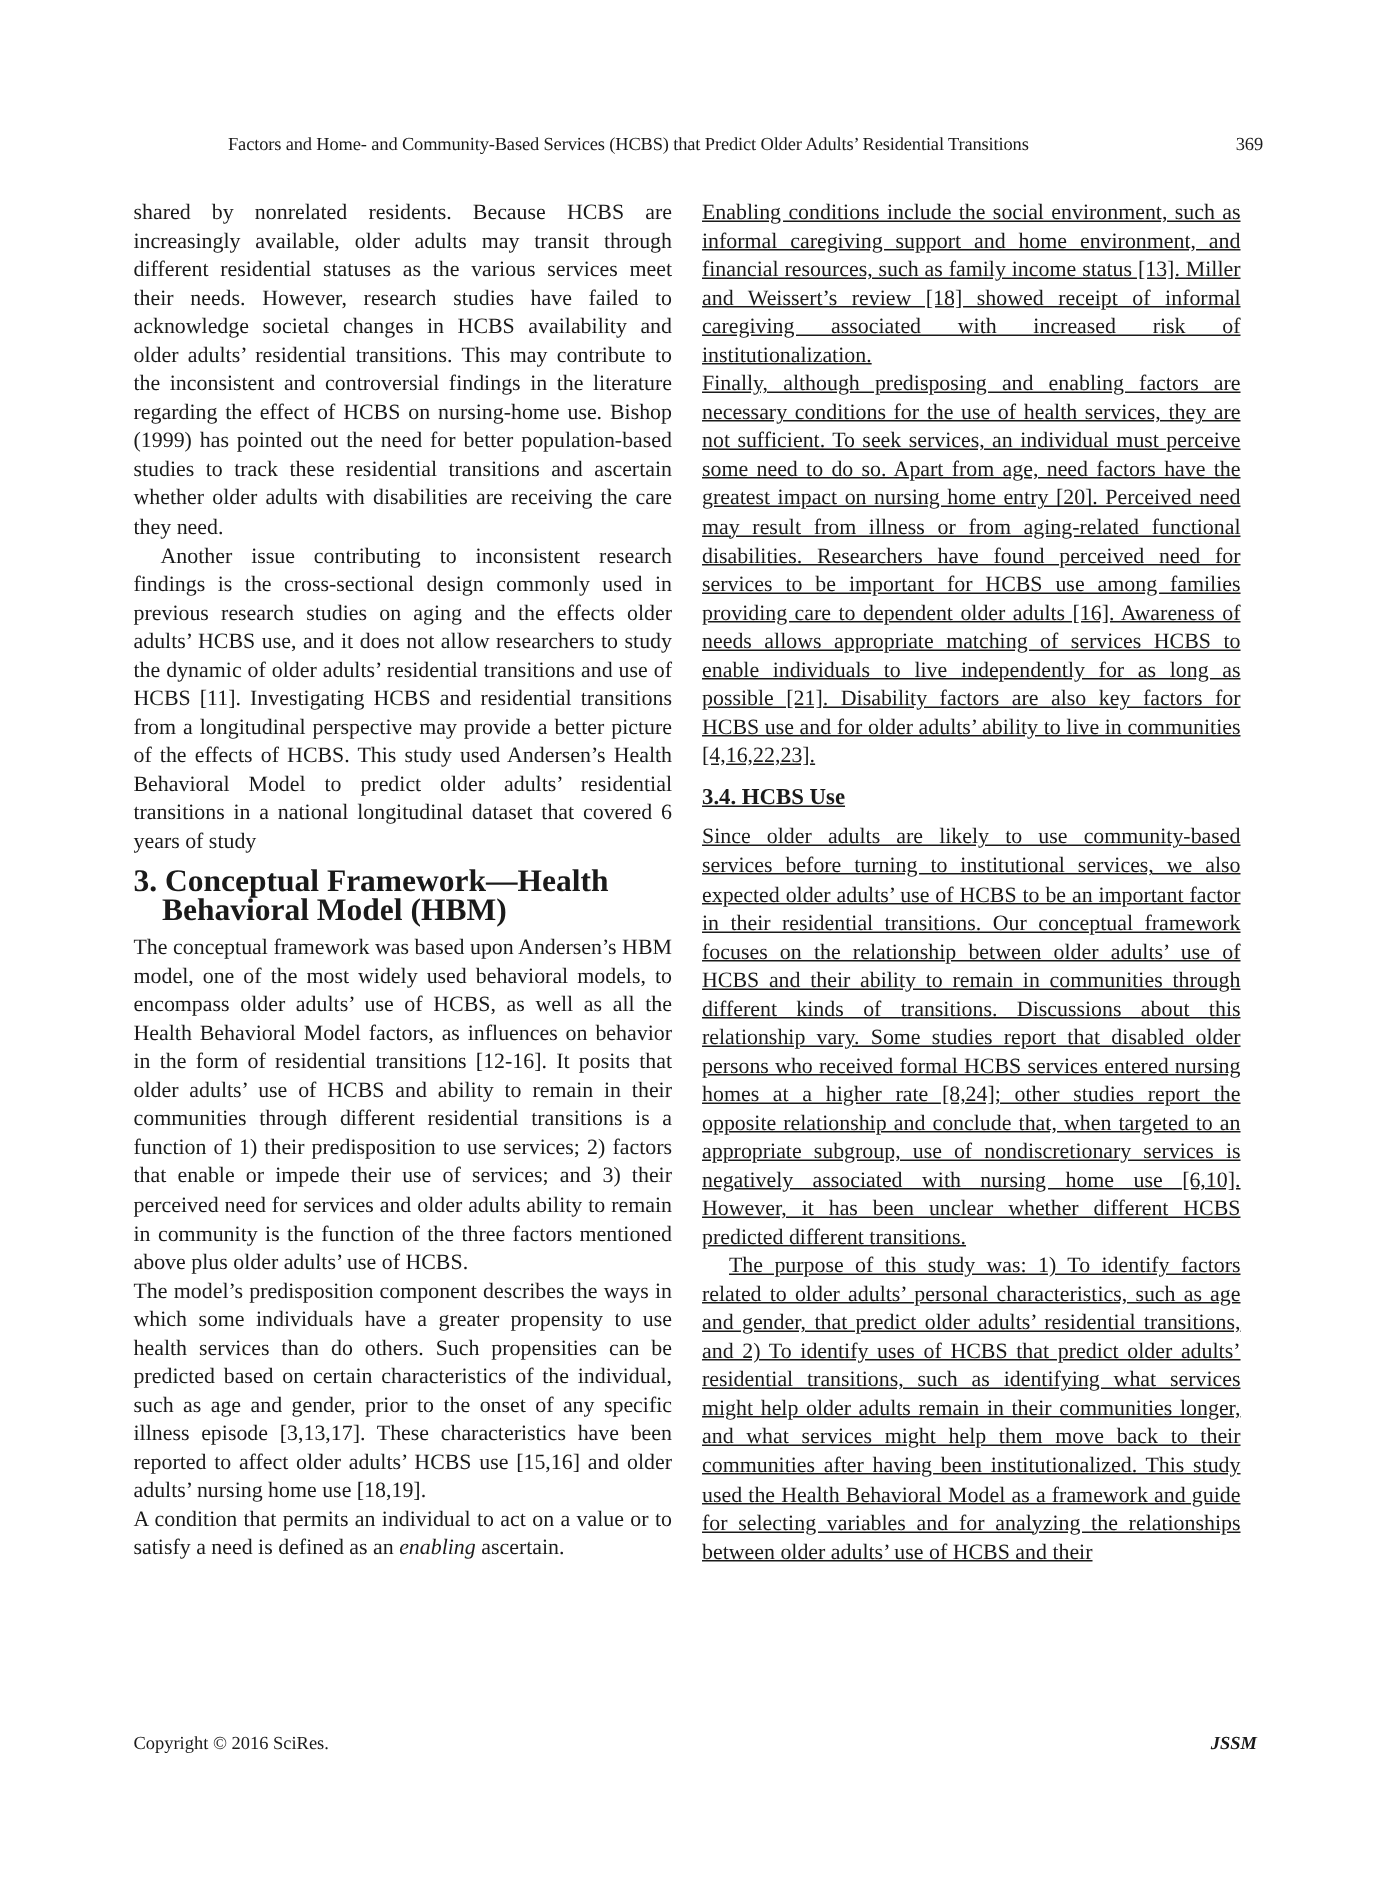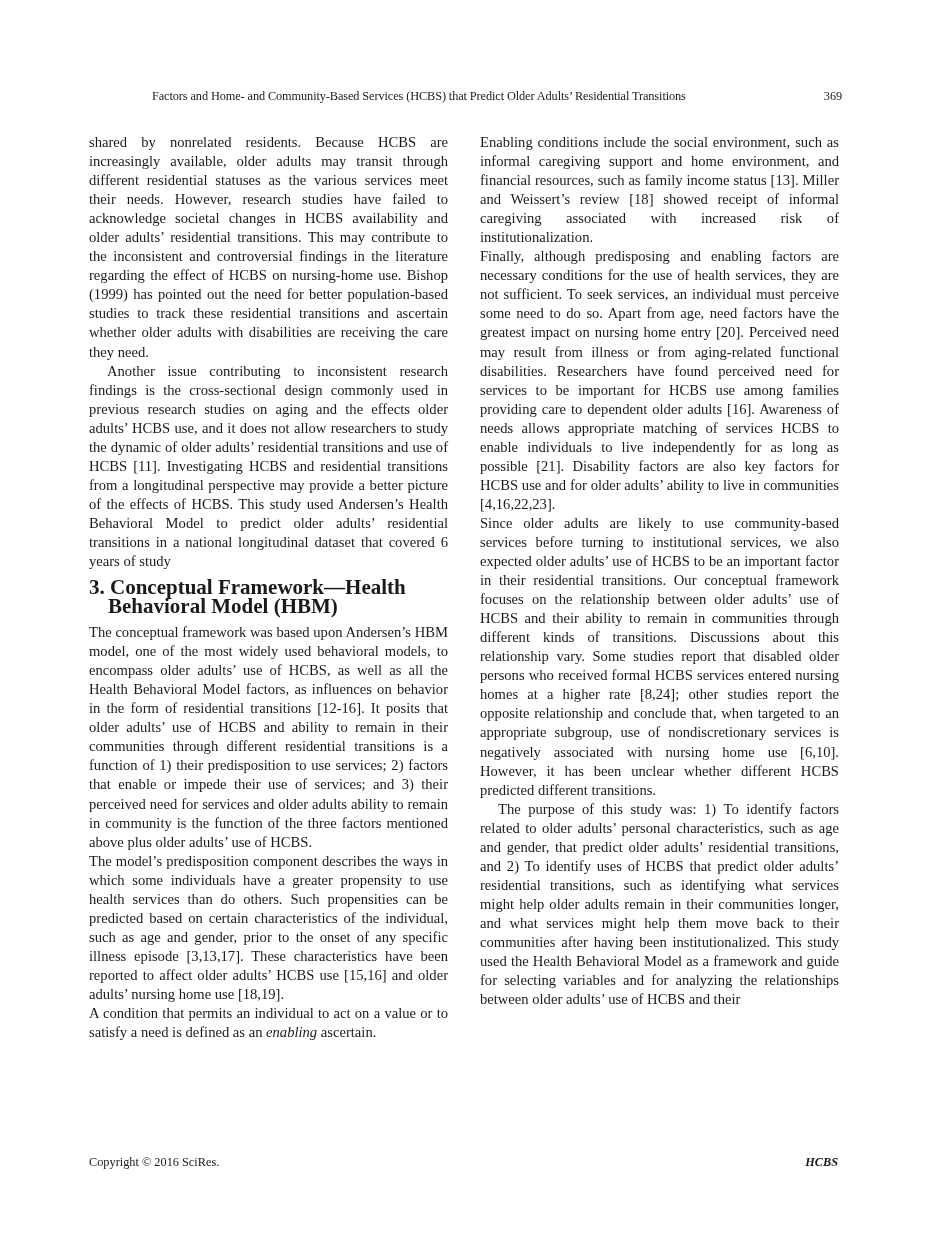--- a/index.html
+++ b/index.html
@@ -4,21 +4,21 @@
 <style>
   html, body { margin: 0; padding: 0; background: #ffffff; }
   body { width: 925px; height: 1256px; position: relative; overflow: hidden;
          font-family: "Liberation Serif", "DejaVu Serif", serif; color: #1a1a1a; }
   .running-head { position: absolute; left: 152px; top: 89px; width: 690px;
                   font-size: 12.3px; letter-spacing: -0.1px; }
   .running-head .title { position: absolute; left: 0; top: 0; }
   .running-head .pageno { position: absolute; right: 0; top: 0; }
   .col { position: absolute; top: 133px; width: 359px; font-size: 14.6px; line-height: 19.05px; }
   .col.left { left: 89px; }
-  .col.right { left: 480px; }
+  .col.right { left: 468px; text-decoration: underline; }
   p { margin: 0; text-align: justify; hyphens: none; }
   p.indent { text-indent: 18px; }
   h2 { font-size: 21px; font-weight: bold; margin: 7px 0 7px 0; line-height: 19px;
        padding-left: 19px; text-indent: -19px; }
   h3 { font-size: 15.2px; font-weight: bold; margin: 9px 0 8px 0; line-height: 18.5px;
        padding-left: 30px; text-indent: -30px; }
   .footer { position: absolute; left: 89px; top: 1155px; width: 749px; font-size: 12.3px; }
   .footer .copyright { position: absolute; left: 0; top: 0; }
   .footer .journal { position: absolute; right: 0; top: 0; font-style: italic; font-weight: bold; }
   em { font-style: italic; }
@@ -36,20 +36,21 @@
   <p class="indent">Another issue contributing to inconsistent research findings is the cross-sectional design commonly used in previous research studies on aging and the effects older adults’ HCBS use, and it does not allow researchers to study the dynamic of older adults’ residential transitions and use of HCBS [11]. Investigating HCBS and residential transitions from a longitudinal perspective may provide a better picture of the effects of HCBS. This study used Andersen’s Health Behavioral Model to predict older adults’ residential transitions in a national longitudinal dataset that covered 6 years of study</p>
   <h2>3. Conceptual Framework—Health Behavioral Model (HBM)</h2>
   <p>The conceptual framework was based upon Andersen’s HBM model, one of the most widely used behavioral models, to encompass older adults’ use of HCBS, as well as all the Health Behavioral Model factors, as influences on behavior in the form of residential transitions [12-16]. It posits that older adults’ use of HCBS and ability to remain in their communities through different residential transitions is a function of 1) their predisposition to use services; 2) factors that enable or impede their use of services; and 3) their perceived need for services and older adults ability to remain in community is the function of the three factors mentioned above plus older adults’ use of HCBS.</p>
   <p>The model’s predisposition component describes the ways in which some individuals have a greater propensity to use health services than do others. Such propensities can be predicted based on certain characteristics of the individual, such as age and gender, prior to the onset of any specific illness episode [3,13,17]. These characteristics have been reported to affect older adults’ HCBS use [15,16] and older adults’ nursing home use [18,19].</p>
   <p><span>A condition that permits an individual to act on a value or to satisfy a need is defined as an </span><em>enabling</em><span> ascertain.</span></p>
 </div>
 
 <div class="col right">
   <p>Enabling conditions include the social environment, such as informal caregiving support and home environment, and financial resources, such as family income status [13]. Miller and Weissert’s review [18] showed receipt of informal caregiving associated with increased risk of institutionalization.</p>
   <p>Finally, although predisposing and enabling factors are necessary conditions for the use of health services, they are not sufficient. To seek services, an individual must perceive some need to do so. Apart from age, need factors have the greatest impact on nursing home entry [20]. Perceived need may result from illness or from aging-related functional disabilities. Researchers have found perceived need for services to be important for HCBS use among families providing care to dependent older adults [16]. Awareness of needs allows appropriate matching of services HCBS to enable individuals to live independently for as long as possible [21]. Disability factors are also key factors for HCBS use and for older adults’ ability to live in communities [4,16,22,23].</p>
+  <h3>3.4. HCBS Use</h3>
   <p>Since older adults are likely to use community-based services before turning to institutional services, we also expected older adults’ use of HCBS to be an important factor in their residential transitions. Our conceptual framework focuses on the relationship between older adults’ use of HCBS and their ability to remain in communities through different kinds of transitions. Discussions about this relationship vary. Some studies report that disabled older persons who received formal HCBS services entered nursing homes at a higher rate [8,24]; other studies report the opposite relationship and conclude that, when targeted to an appropriate subgroup, use of nondiscretionary services is negatively associated with nursing home use [6,10]. However, it has been unclear whether different HCBS predicted different transitions.</p>
   <p class="indent">The purpose of this study was: 1) To identify factors related to older adults’ personal characteristics, such as age and gender, that predict older adults’ residential transitions, and 2) To identify uses of HCBS that predict older adults’ residential transitions, such as identifying what services might help older adults remain in their communities longer, and what services might help them move back to their communities after having been institutionalized. This study used the Health Behavioral Model as a framework and guide for selecting variables and for analyzing the relationships between older adults’ use of HCBS and their</p>
 </div>
 
 <div class="footer">
   <span class="copyright">Copyright © 2016 SciRes.</span>
-  <span class="journal">HCBS</span>
+  <span class="journal">JSSM</span>
 </div>
 
 </body></html>

